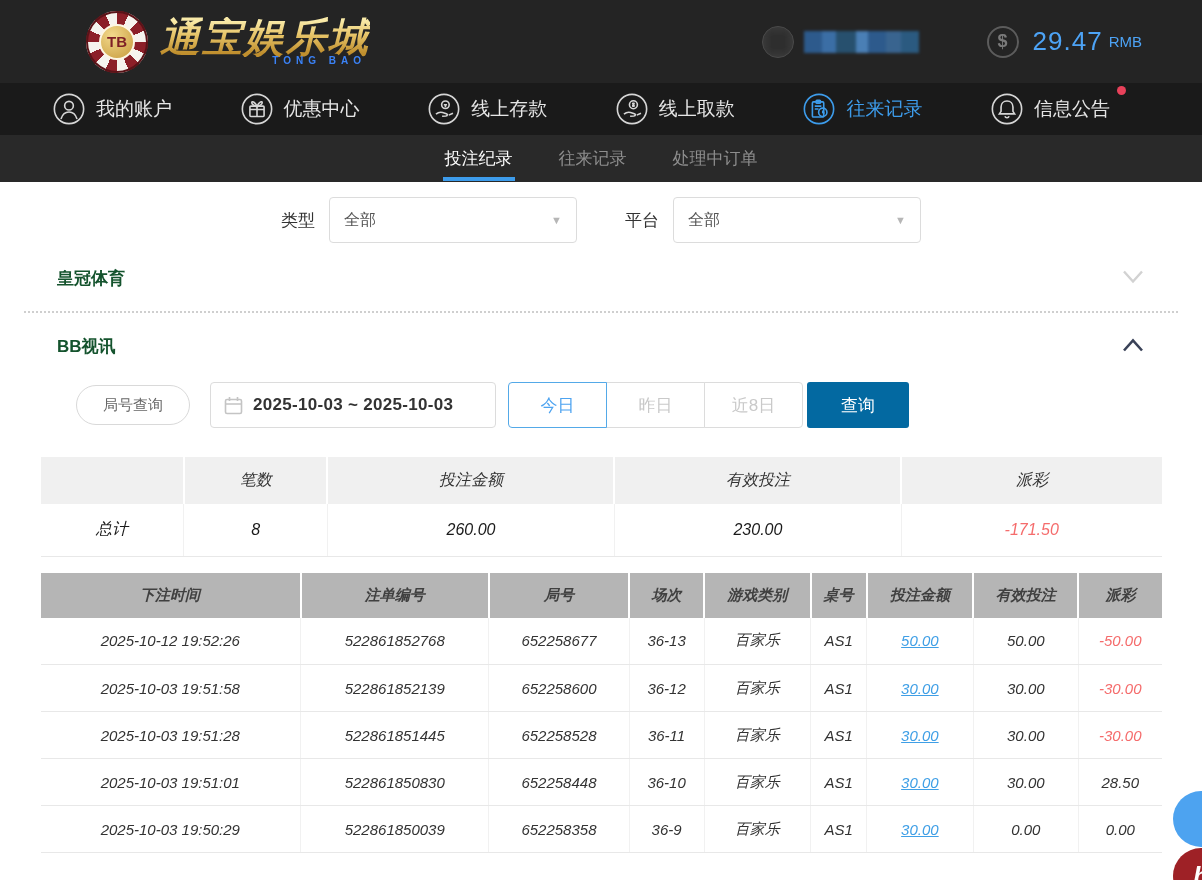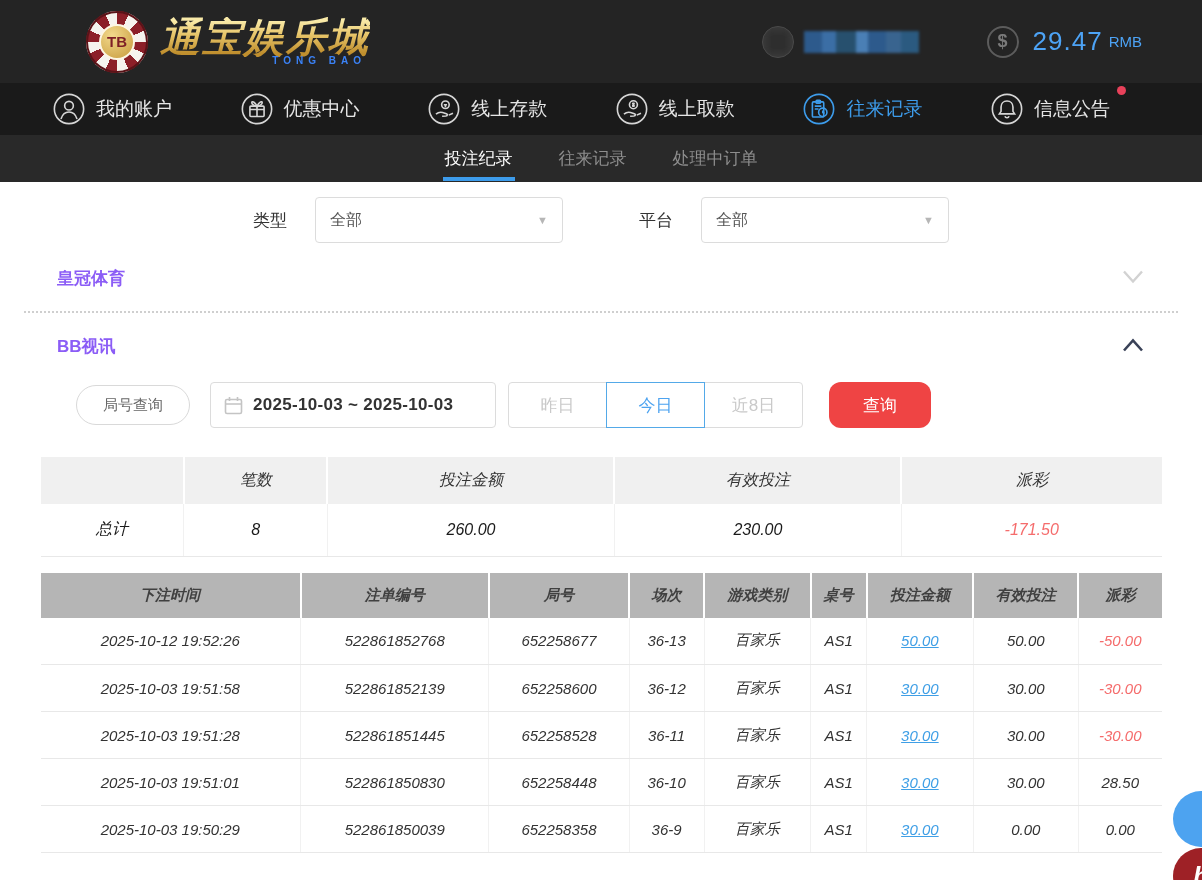--- a/index.html
+++ b/index.html
@@ -54,31 +54,31 @@
     justify-content:center; gap:42px; }
   .subtab { display:flex; align-items:center; font-size:17px; color:#8e8e8e;
     cursor:pointer; position:relative; padding:0 2px; }
   .subtab.active { color:#ffffff; }
   .subtab.active::after { content:""; position:absolute; left:0; right:0; bottom:1px;
     height:4px; background:#3d9ceb; }
 
   
   .content { background:#fff; }
   .filter-row { display:flex; align-items:center; justify-content:center;
-    padding-top:15px; gap:14px; }
+    padding-top:15px; gap:0; }
   .filter-label { font-size:17px; color:#333; margin-right:14px; }
   .select-box { width:248px; height:46px; border:1px solid #dcdcdc; border-radius:4px;
     display:flex; align-items:center; padding:0 14px; cursor:pointer; background:#fff; }
   .select-val { font-size:16px; color:#555; }
   .select-caret { margin-left:auto; color:#b6b6b6; font-size:11px; }
   .filter-gap { width:48px; }
 
   .section-row { display:flex; align-items:center; margin:0 57px; cursor:pointer; }
   .section-row.first { margin-top:24px; }
-  .section-title { font-size:17px; font-weight:bold; color:#8b5cf6; }
+  .section-title { font-size:17px; font-weight:bold; color:#14532d; }
   .section-caret { margin-left:auto; }
   .divider { margin:21px 24px 0 24px; border-bottom:2px dotted #cfcfcf; }
   .section-row.second { margin-top:22px; }
 
   
   .query-bar { display:flex; align-items:center; margin:24px 57px 0 57px; }
   .pill { height:40px; padding:0 26px; border-radius:20px; background:#fff;
     display:flex; align-items:center; font-size:15px; cursor:pointer; }
   .pill.blue { border:1px solid #4aa5ea; color:#3d9ceb; }
   .pill.gray { border:1px solid #d9d9d9; color:#666; margin-left:19px; }
@@ -86,22 +86,22 @@
     border-radius:4px; display:flex; align-items:center; padding:16px 13px; cursor:pointer; }
   .cal-ic { color:#c4c4c4; margin-right:10px; display:flex; }
   .date-text { font-size:17px; font-weight:600; color:#333; letter-spacing:0.3px; }
   .seg-group { display:flex; margin-left:12px; }
   .seg { width:99px; height:46px; display:flex; align-items:center; justify-content:center;
     font-size:17px; cursor:pointer; background:#fff; border:1px solid #dcdcdc; color:#c9c9c9; }
   .seg + .seg { margin-left:-1px; }
   .seg:first-child { border-radius:4px 0 0 4px; }
   .seg:last-child { border-radius:0 4px 4px 0; }
   .seg.active { border:1px solid #54a9e8; color:#4da3f0; position:relative; z-index:1; }
-  .search-btn { width:102px; height:46px; margin-left:26px; background:#ef4444;
-    color:#fff; font-size:17px; border:none; border-radius:12px; cursor:pointer; }
+  .search-btn { width:102px; height:46px; margin-left:4px; background:#0369a1;
+    color:#fff; font-size:17px; border:none; border-radius:3px; cursor:pointer; }
 
   
   table { border-collapse:collapse; table-layout:fixed; width:1121px; margin:12px auto;font-style:italic; }
   .summary-wrap { margin-top:29px; }
   .summary-table th { background:#f0f0f0; height:47px; font-size:16px; color:#333;
     font-weight:normal; border-right:2px solid #fff; }
   .summary-table th:last-child { border-right:none; }
   .summary-table td { height:52px; text-align:center; font-size:16px; color:#1a1a1a;
     background:#fff; border-bottom:1px solid #e8e8e8; border-right:1px solid #f1f1f1; }
   .summary-table td:last-child { border-right:none; }
@@ -255,22 +255,22 @@
       <div class="date-box">
         <span class="cal-ic">
           <svg width="19" height="19" viewBox="0 0 19 19" fill="none" stroke="#c4c4c4" stroke-width="1.6">
             <rect x="1.5" y="3.5" width="16" height="14" rx="1.5"></rect>
               <path d="M1.5 8h16M5.5 1v4M13.5 1v4"></path>
           </svg>
         </span>
         <span class="date-text">2025-10-03 ~ 2025-10-03</span>
       </div>
       <div class="seg-group">
+        <div class="seg active">今日</div>
         <div class="seg">昨日</div>
-        <div class="seg active">今日</div>
         <div class="seg">近8日</div>
       </div>
       <button class="search-btn">查询</button>
     </div>
 
     <div class="summary-wrap">
       <table class="summary-table">
         <colgroup>
             <col style="width:12.8%">
             <col style="width:12.8%">

